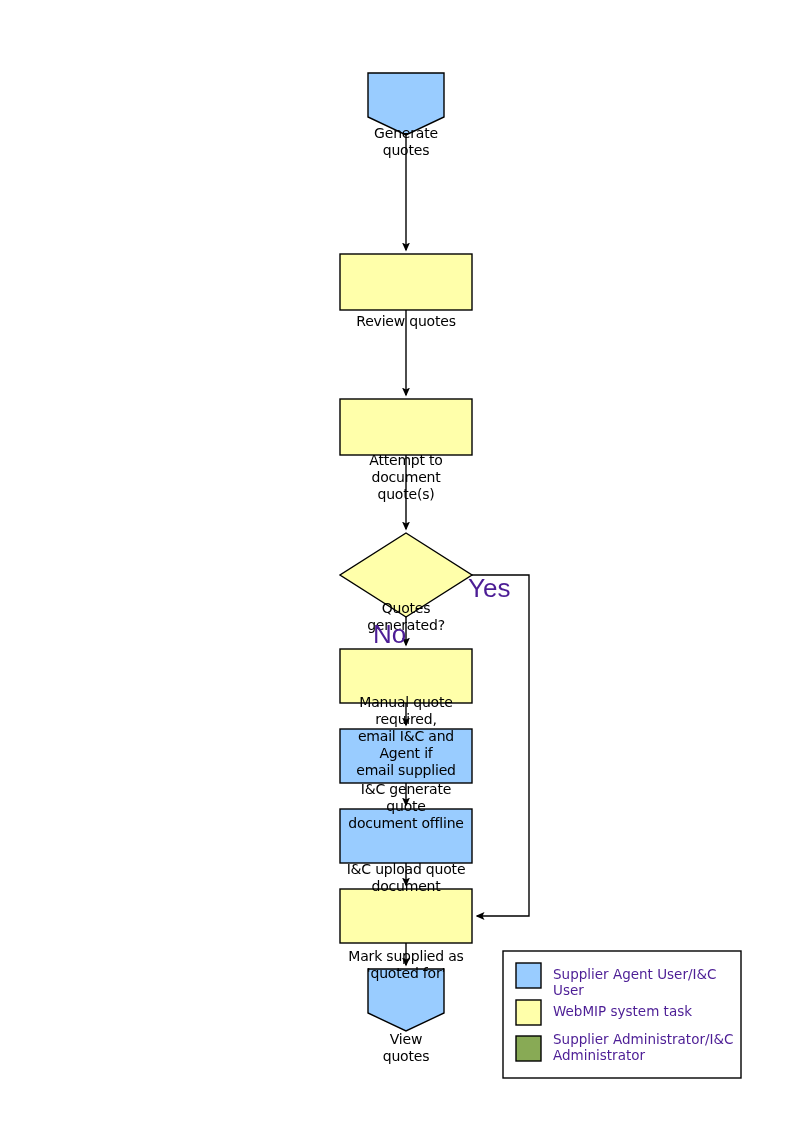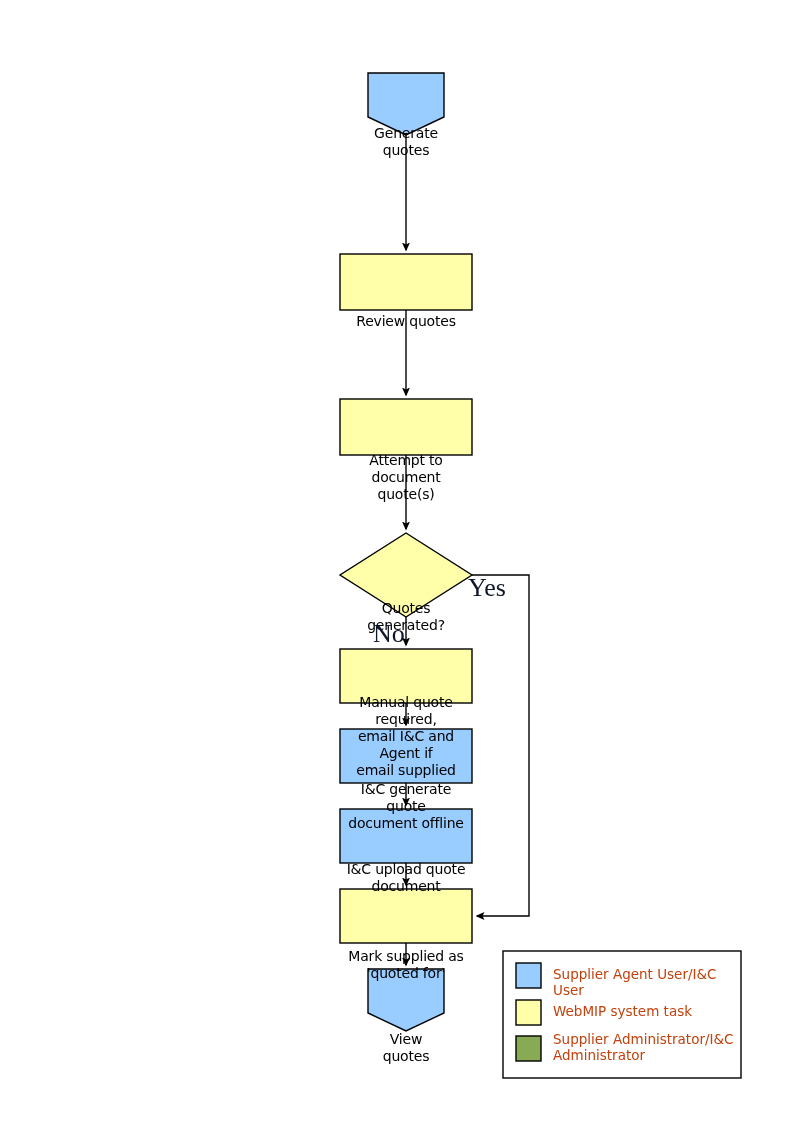--- a/index.html
+++ b/index.html
@@ -27,28 +27,28 @@
     font-family: "DejaVu Sans", sans-serif;
     font-size: 14px;
     line-height: 17px;
     letter-spacing: -0.2px;
     pointer-events: none;
     white-space: pre-line;
     margin-top: 38px;
   }
   .branch-label {
     position: absolute;
-    color: #0f172a;
-    font-family: Liberation Serif, serif;
+    color: #4c1d95;
+    font-family: Liberation Sans, sans-serif;
     font-size: 26px;
     line-height: 28px;
   }
   .legend-label {
     position: absolute;
-    color: #c2410c;
+    color: #4c1d95;
     font-family: "DejaVu Sans", sans-serif;
     font-size: 13.5px;
     line-height: 16px;
     white-space: pre-line;
   }
 </style>
 </head>
 <body>
 
 <svg id="canvas" viewBox="0 0 794 1123" xmlns="http://www.w3.org/2000/svg">

